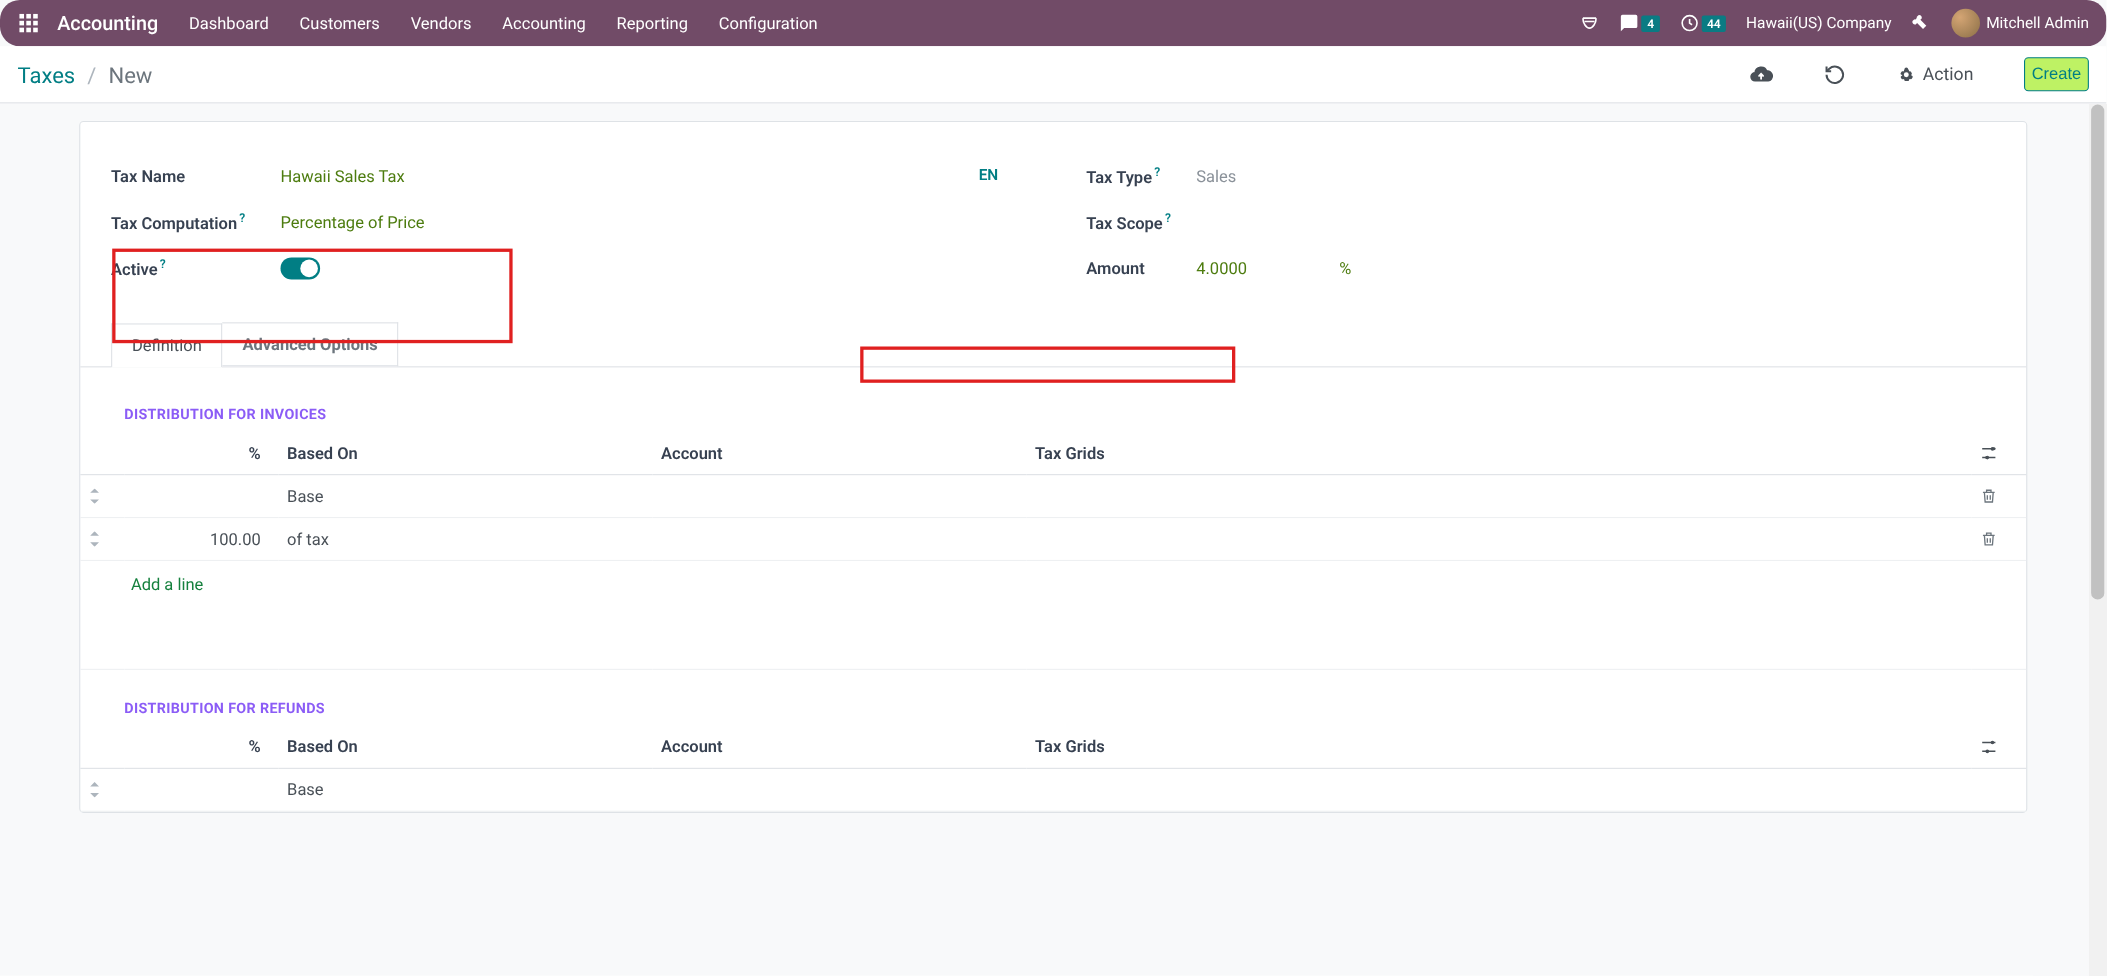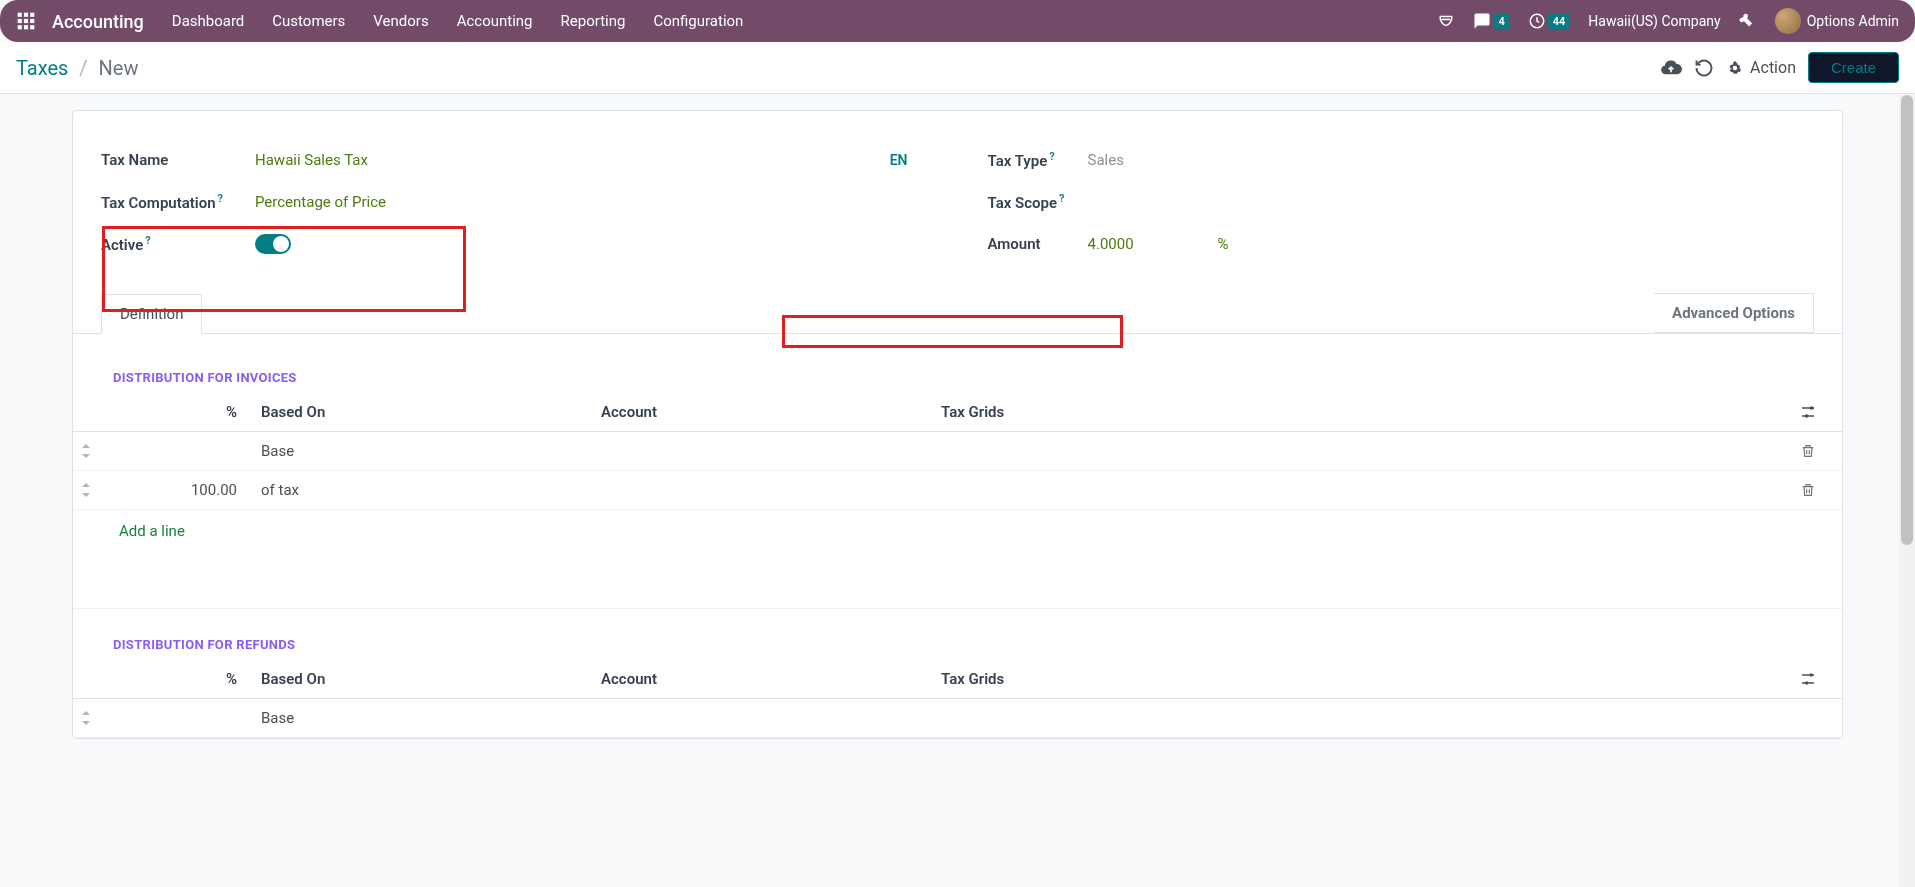--- a/index.html
+++ b/index.html
@@ -12,42 +12,42 @@
 .navbar .right { margin-left: auto; display: flex; align-items: center; gap: 18px; font-size: 14px; }
 .navbar .icon-wrap { position: relative; display: flex; align-items: center; }
 .navbar .badge { background: #0a7b83; color: #fff; font-size: 11px; padding: 1px 5px; border-radius: 2px; margin-left: 2px; font-weight: 600; }
 .navbar .avatar { width: 26px; height: 26px; border-radius: 50%; background: radial-gradient(circle at 30% 30%, #d4a574, #8b6f47); margin-right: 6px; }
 .navbar .user { display: flex; align-items: center; }
 
 .toolbar { background: #fff; height: 52px; border-bottom: 1px solid #dee2e6; display: flex; align-items: center; padding: 0 16px; }
 .breadcrumb { font-size: 20px; color: #6c757d; margin-right: auto; }
 .breadcrumb .root { color: #017e84; }
 .breadcrumb .sep { margin: 0 6px; color: #adb5bd; }
-.toolbar .right { display: flex; align-items: center; gap: 12px; }
+.toolbar .right { display: flex; align-items: center; gap: 46px; }
 .toolbar .action { display: flex; align-items: center; gap: 6px; color: #495057; font-size: 16px; }
-.toolbar .create-btn { border: 1px solid #017e84; color: #017e84; background: #0f172a; padding: 6px 22px; font-size: 15px; border-radius: 4px; cursor: pointer; }
+.toolbar .create-btn { border: 1px solid #017e84; color: #017e84; background: #bef264; padding: 6px 6px; font-size: 15px; border-radius: 4px; cursor: pointer; }
 
 .content { padding: 0 30px 40px; overflow-y: auto; height: 792px; position: relative; }
 .card { background: #fff; border: 1px solid #dee2e6; border-radius: 4px; margin: 16px 42px 40px; }
 .form-area { padding: 28px 28px 0; }
 .form-row { display: flex; gap: 60px; }
 .form-col { flex: 1; }
 .field-row { display: flex; align-items: center; min-height: 42px; }
 .field-label { width: 154px; font-weight: 600; color: #374151; font-size: 15px; }
 .field-label .help { color: #017e84; font-size: 11px; vertical-align: super; margin-left: 2px; }
 .field-value { color: #4d7c0f; font-size: 15px; }
 .field-value.muted { color: #8a9199; }
 .en-badge { color: #017e84; font-weight: 600; font-size: 14px; margin-left: auto; padding-right: 20px; }
 .hl-left { position: absolute; left: 102px; top: 132px; width: 364px; height: 86px; border: 3px solid #e02020; pointer-events: none; z-index: 10; }
 .hl-right { position: absolute; left: 782px; top: 221px; width: 341px; height: 33px; border: 3px solid #e02020; pointer-events: none; z-index: 10; }
 
 .toggle { width: 36px; height: 20px; background: #017e84; border-radius: 20px; position: relative; }
 .toggle::after { content: ""; position: absolute; width: 16px; height: 16px; background: #fff; border-radius: 50%; top: 2px; right: 2px; }
 
-.tabs { display: flex; margin-top: 28px; justify-content: space-between; }
+.tabs { display: flex; margin-top: 28px; }
 .tab { padding: 10px 18px; border: 1px solid #dee2e6; font-size: 15px; color: #6c757d; background: #fff; cursor: pointer; }
 .tab.active { border-bottom: 1px solid #fff; color: #495057; position: relative; top: 1px; }
 .tab:not(.active) { border-left: none; font-weight: bold; }
 .tab-panel { border-top: 1px solid #dee2e6; padding: 28px 0 0; }
 
 .section-title { font-weight: 700; font-size: 13px; color: #8b5cf6; letter-spacing: 0.3px; padding: 8px 40px; text-transform: uppercase; }
 .dist-table { width: 100%; border-collapse: collapse; }
 .dist-table th { text-align: left; font-weight: 600; font-size: 15px; color: #374151; padding: 10px 8px; border-bottom: 1px solid #dee2e6; }
 .dist-table th:first-child { width: 40px; }
 .dist-table th.pct { text-align: right; width: 140px; padding-right: 16px; }
@@ -115,21 +115,21 @@
       <span class="badge">44</span>
     </span>
     <span>Hawaii(US) Company</span>
     <span>
       <svg width="18" height="18" viewBox="0 0 24 24" fill="#fff">
           <path d="M22 19l-9-9 2-2a4 4 0 0 0-5-5l-3 3 1 1-3 3-1-1-3 3a4 4 0 0 0 5 5l2-2 9 9 3-3z" transform="scale(0.8)"></path>
         </svg>
     </span>
     <span class="user">
       <span class="avatar"></span>
-      <span>Options Admin</span>
+      <span>Mitchell Admin</span>
     </span>
   </div>
 </div>
 
 <div class="toolbar">
   <div class="breadcrumb">
     <span class="root">Taxes</span>
     <span class="sep">/</span>
     <span>New</span>
   </div>

